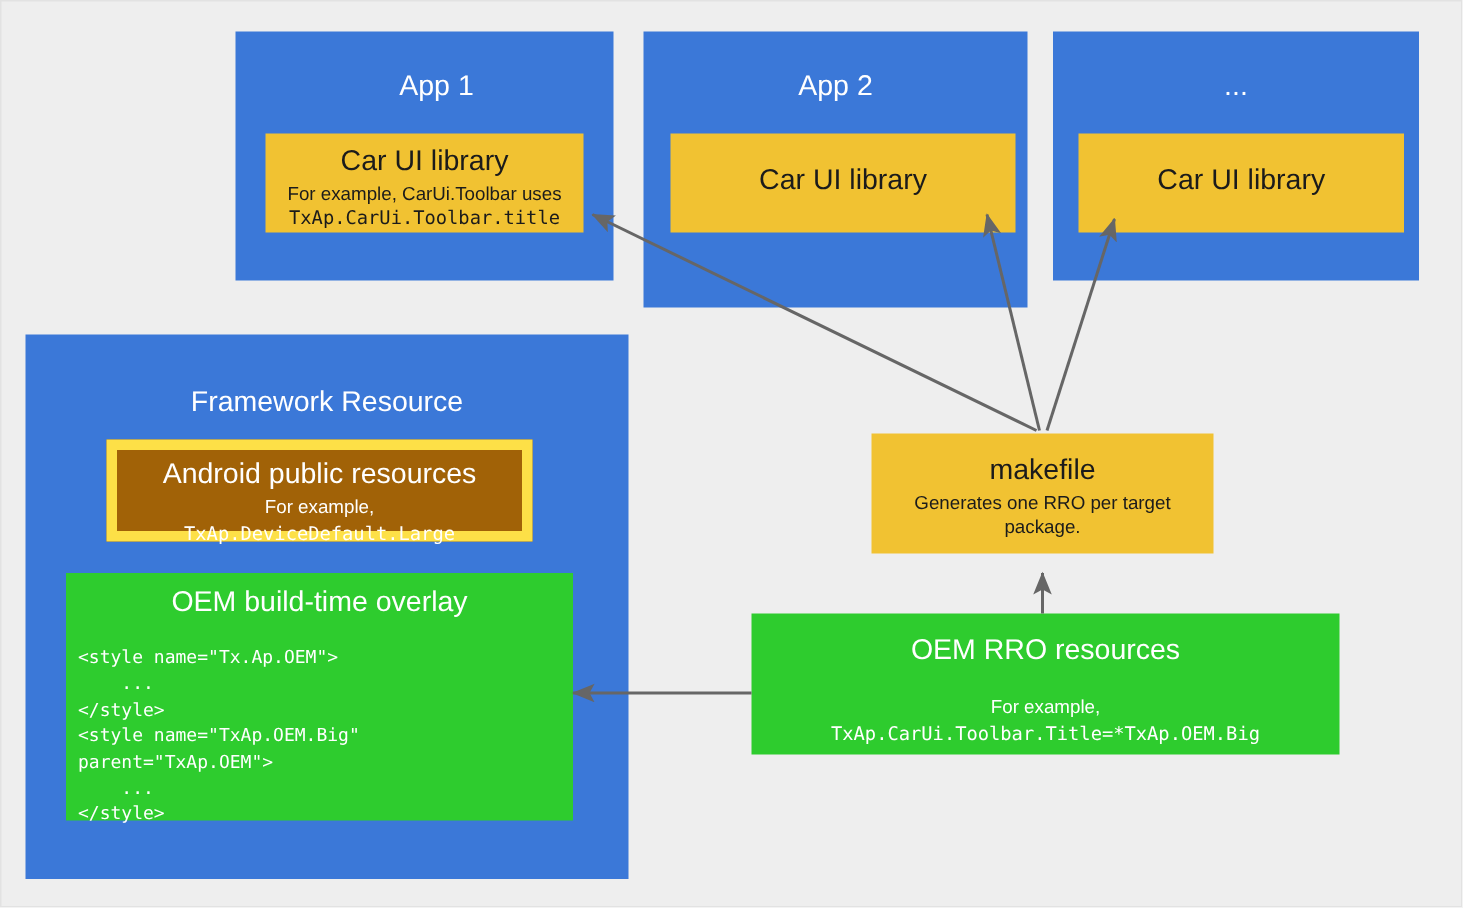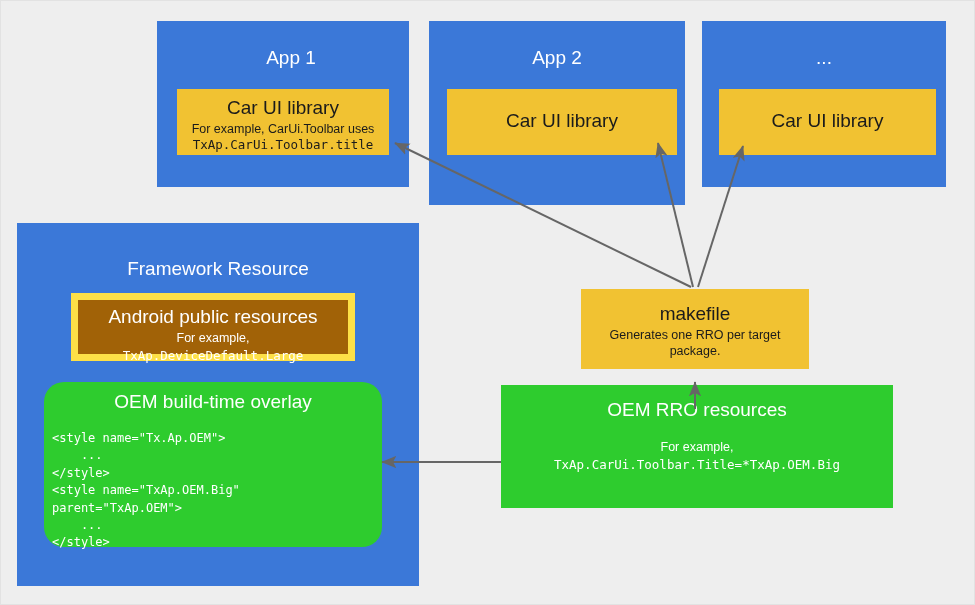--- a/index.html
+++ b/index.html
@@ -128,38 +128,38 @@
   <div class="box blue" style="left:16px; top:222px; width:402px; height:363px;">
 
     <div class="centered-stack title-white" style="top:14px;margin-top:21px;">Framework Resource</div>
 
     <div class="box blue-inner" style="left:54px; top:70px; width:284px; height:68px;">
       <div class="centered-stack title-white" style="top:6px;">Android public resources</div>
       <div class="centered-stack sub-white" style="top:31px;">For example,</div>
       <div class="centered-stack mono-white" style="top:48px;">TxAp.DeviceDefault.Large</div>
     </div>
 
-    <div class="box green" style="left:27px; top:159px; width:338px; height:165px;border-radius:20px;">
+    <div class="box green" style="left:27px; top:159px; width:338px; height:165px;">
       <div class="centered-stack title-white" style="top:9px;">OEM build-time overlay</div>
       <div class="code-block" style="left:8px; top:48px;">&lt;style name="Tx.Ap.OEM"&gt;
     ...
 &lt;/style&gt;
 &lt;style name="TxAp.OEM.Big"
 parent="TxAp.OEM"&gt;
     ...
 &lt;/style&gt;</div>
     </div>
   </div>
 
   <div class="box yellow" style="left:580px; top:288px; width:228px; height:80px;">
     <div class="centered-stack title-dark" style="top:14px;">makefile</div>
     <div class="centered-stack sub-dark" style="top:39px; padding:0 26px;">Generates one RRO per target package.</div>
   </div>
 
-  <div class="box green" style="left:500px; top:384px; width:392px; height:123px;">
+  <div class="box green" style="left:500px; top:408px; width:392px; height:94px;">
     <div class="centered-stack title-white" style="top:14px;">OEM RRO resources</div>
     <div class="centered-stack sub-white" style="top:55px;">For example,</div>
     <div class="centered-stack mono-white" style="top:72px;">TxAp.CarUi.Toolbar.Title=*TxAp.OEM.Big</div>
   </div>
 
   <svg class="arrows" viewBox="0 0 975 605">
     <defs>
       <marker id="ah" markerWidth="9" markerHeight="9" refX="7.2" refY="3.1" orient="auto" markerUnits="strokeWidth">
         <path d="M0,0 L7.6,3.1 L0,6.2 L1.7,3.1 z" fill="#666666"></path>
       </marker>

